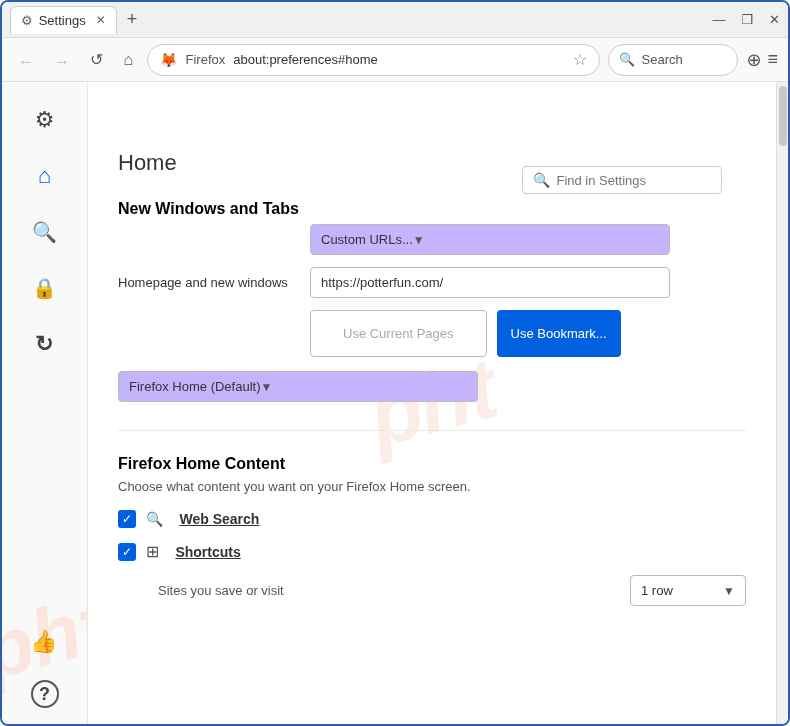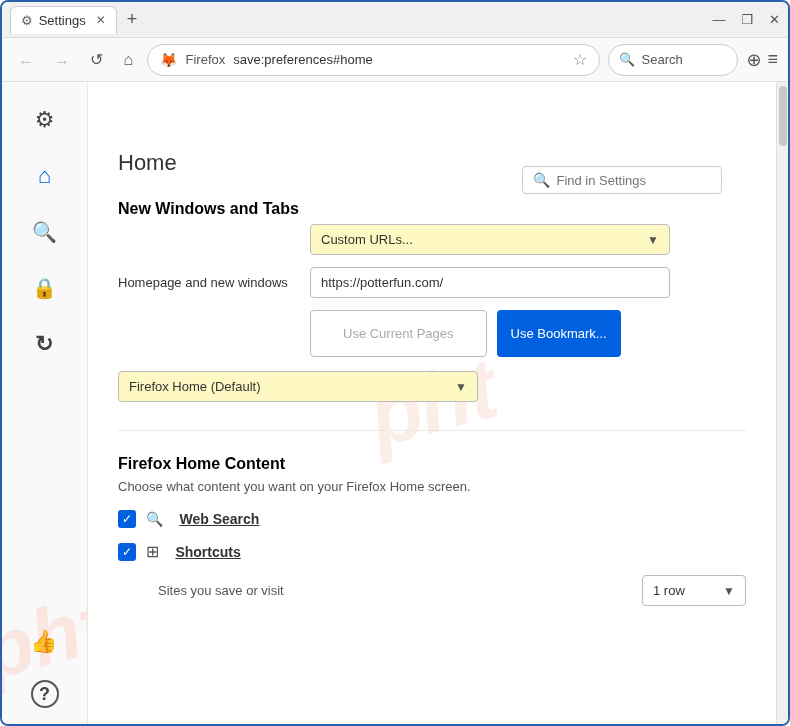--- a/index.html
+++ b/index.html
@@ -311,27 +311,26 @@
       font-size: 13px;
       color: #333;
       background: #fff;
       cursor: pointer;
       width: 360px;
     }
 
     .select-dropdown-full {
       display: flex;
       align-items: center;
-      justify-content: space-between;
       border: 1px solid #bbb;
       border-radius: 4px;
       padding: 7px 10px;
       font-size: 13px;
       color: #333;
-      background: #fef9c3;
+      background: #c4b5fd;
       cursor: pointer;
       flex: 1;
       max-width: 360px;
     }
 
     .url-input {
       border: 1px solid #bbb;
       border-radius: 4px;
       padding: 7px 10px;
       font-size: 13px;
@@ -476,21 +475,21 @@
 
   <div class="nav-bar">
     <button class="nav-btn disabled">←</button>
     <button class="nav-btn disabled">→</button>
     <button class="nav-btn">↺</button>
     <button class="nav-btn">⌂</button>
 
     <div class="url-bar">
       <span class="url-firefox-icon">🦊</span>
       <span style="font-size:13px;color:#555;font-weight:500;">Firefox</span>
-      <span class="url-text">save:preferences#home</span>
+      <span class="url-text">about:preferences#home</span>
       <span class="url-star">☆</span>
     </div>
 
     <div class="search-bar-nav">
       <span style="font-size:13px;color:#888;">🔍</span>
       <span style="font-size:13px;color:#555;">Search</span>
     </div>
 
     <div class="nav-right-icons">
       <span style="font-size:18px;cursor:pointer;">⊕</span>
@@ -572,21 +571,21 @@
           </div>
 
           <div class="checkbox-row">
             <div class="checkbox-custom">✓</div>
             <span class="checkbox-label-icon" style="font-size:16px;">⊞</span>
             <span class="checkbox-label">Shortcuts</span>
           </div>
 
           <div class="sites-row">
             <span class="sites-label">Sites you save or visit</span>
-            <div class="select-dropdown" style="width:104px;">
+            <div class="select-dropdown" style="width:116px;">
               <span>1 row</span>
               <span class="chevron">▼</span>
             </div>
           </div>
         </div>
       </div>
     </div>
 
     <div style="width:12px;background:#f1f1f1;border-left:1px solid #e0e0e0;display:flex;flex-direction:column;">
       <div style="width:8px;height:60px;background:#c8c8c8;border-radius:4px;margin:4px auto;"></div>

